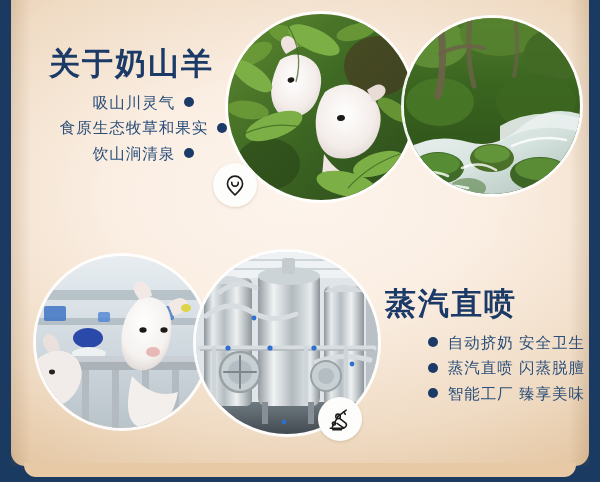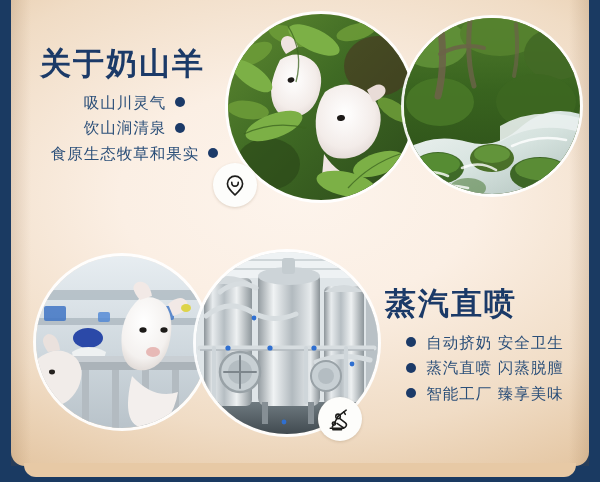--- a/index.html
+++ b/index.html
@@ -66,29 +66,29 @@
     letter-spacing:1px;
     line-height:1.65;
     white-space:nowrap;
   }
   .dot{
     width:10px;height:10px;border-radius:50%;
     background:#1b3a68;flex:0 0 auto;
   }
 
   
-  #block-about{left:32px;top:48px;width:205px;}
+  #block-about{left:41px;top:48px;width:205px;}
   #block-about .heading{text-align:left;padding-left:8px;}
   #block-about .bullet-row{justify-content:center;}
   #block-about .dot{margin-left:9px;}
 
   
   #block-craft{left:385px;top:288px;width:200px;}
   #block-craft .heading{text-align:left;}
-  #block-craft .bullet-row{justify-content:center;}
+  #block-craft .bullet-row{justify-content:flex-end;}
   #block-craft .dot{margin-right:10px;}
 
   
   .badge{
     position:absolute;width:44px;height:44px;border-radius:50%;
     background:#fdfdfb;
     display:flex;align-items:center;justify-content:center;
     box-shadow:0 1px 3px rgba(90,60,30,.18);
   }
   .badge svg{width:26px;height:26px;display:block;}
@@ -218,25 +218,25 @@
   </div>
 
   <div class="block" id="block-about">
     <div class="heading">关于奶山羊</div>
     <div class="bullets">
       <div class="bullet-row">
         <span>吸山川灵气</span>
         <span class="dot"></span>
       </div>
       <div class="bullet-row">
+        <span>食原生态牧草和果实</span>
+        <span class="dot"></span>
+      </div>
+      <div class="bullet-row">
         <span>饮山涧清泉</span>
-        <span class="dot"></span>
-      </div>
-      <div class="bullet-row">
-        <span>食原生态牧草和果实</span>
         <span class="dot"></span>
       </div>
     </div>
   </div>
 
   <div class="photo" id="photo-milking" style="left:36px;top:256px;width:172px;height:172px;">
     <svg viewBox="0 0 172 172" preserveAspectRatio="xMidYMid slice">
       <defs>
         <linearGradient id="parlour" x1="0" y1="0" x2="0" y2="1">
           <stop offset="0%" stop-color="#e7edf1"></stop>

